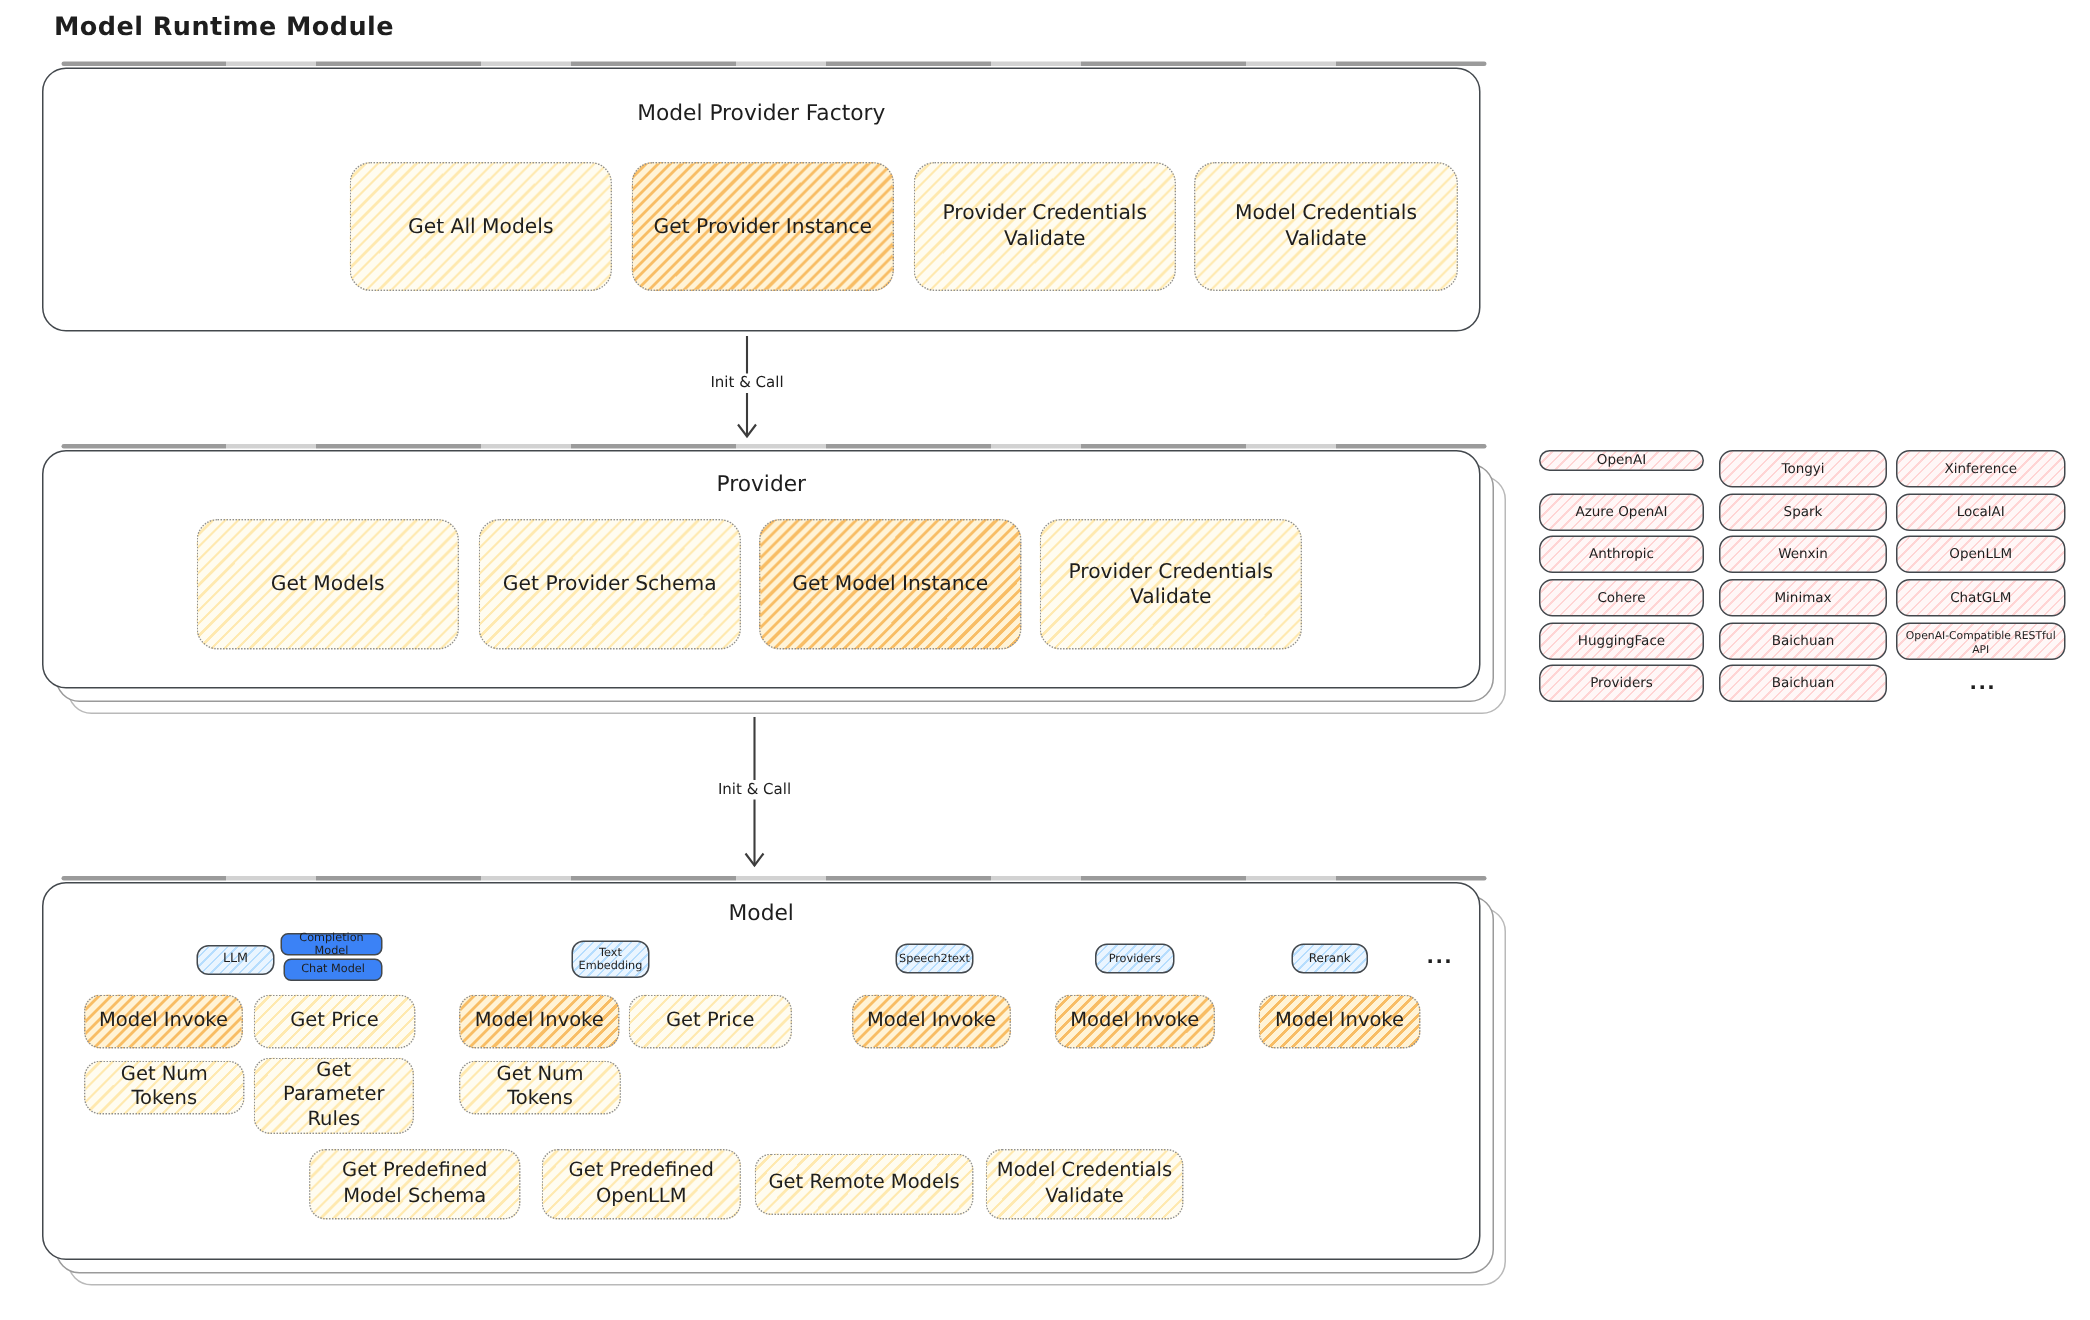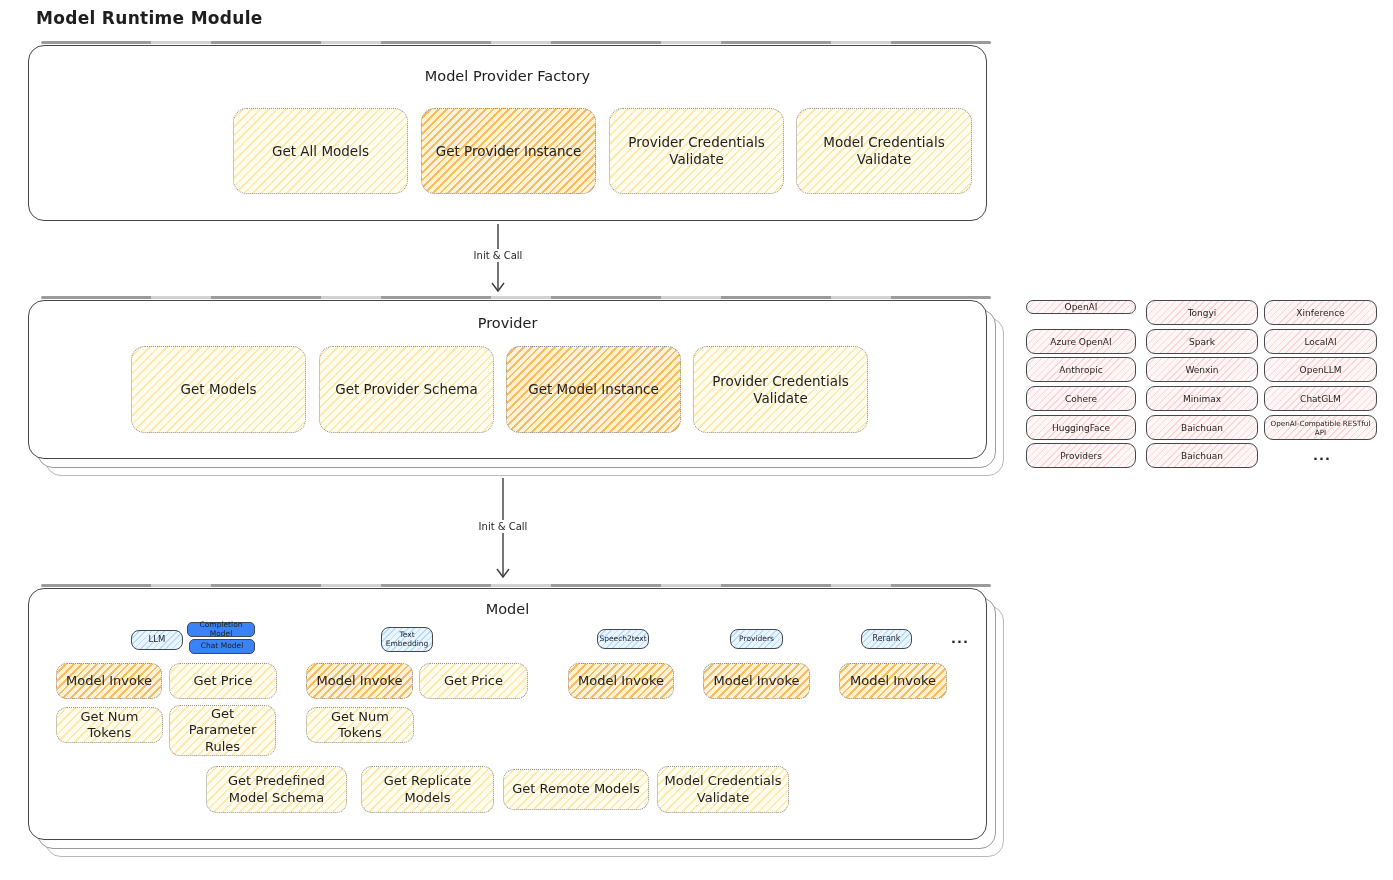--- a/index.html
+++ b/index.html
@@ -140,18 +140,18 @@
     <div class="btn small" style="left:390px;top:74px;width:109px;height:36px;">Get Price</div>
     <div class="btn small hl" style="left:539px;top:74px;width:106px;height:36px;">Model Invoke</div>
     <div class="btn small hl" style="left:674px;top:74px;width:107px;height:36px;">Model Invoke</div>
     <div class="btn small hl" style="left:810px;top:74px;width:108px;height:36px;">Model Invoke</div>
 
     <div class="btn small" style="left:27px;top:118px;width:107px;height:36px;">Get Num Tokens</div>
     <div class="btn small" style="left:140px;top:116px;width:107px;height:51px;">Get Parameter Rules</div>
     <div class="btn small" style="left:277px;top:118px;width:108px;height:36px;">Get Num Tokens</div>
 
     <div class="btn small" style="left:177px;top:177px;width:141px;height:47px;">Get Predefined Model Schema</div>
-    <div class="btn small" style="left:332px;top:177px;width:133px;height:47px;">Get Replicate Models</div>
+    <div class="btn small" style="left:332px;top:177px;width:133px;height:47px;">Get Predefined OpenLLM</div>
     <div class="btn small" style="left:474px;top:180px;width:146px;height:41px;">Get Remote Models</div>
     <div class="btn small" style="left:628px;top:177px;width:132px;height:47px;">Model Credentials Validate</div>
   </div>
 
 </div>
 
 </body></html>

